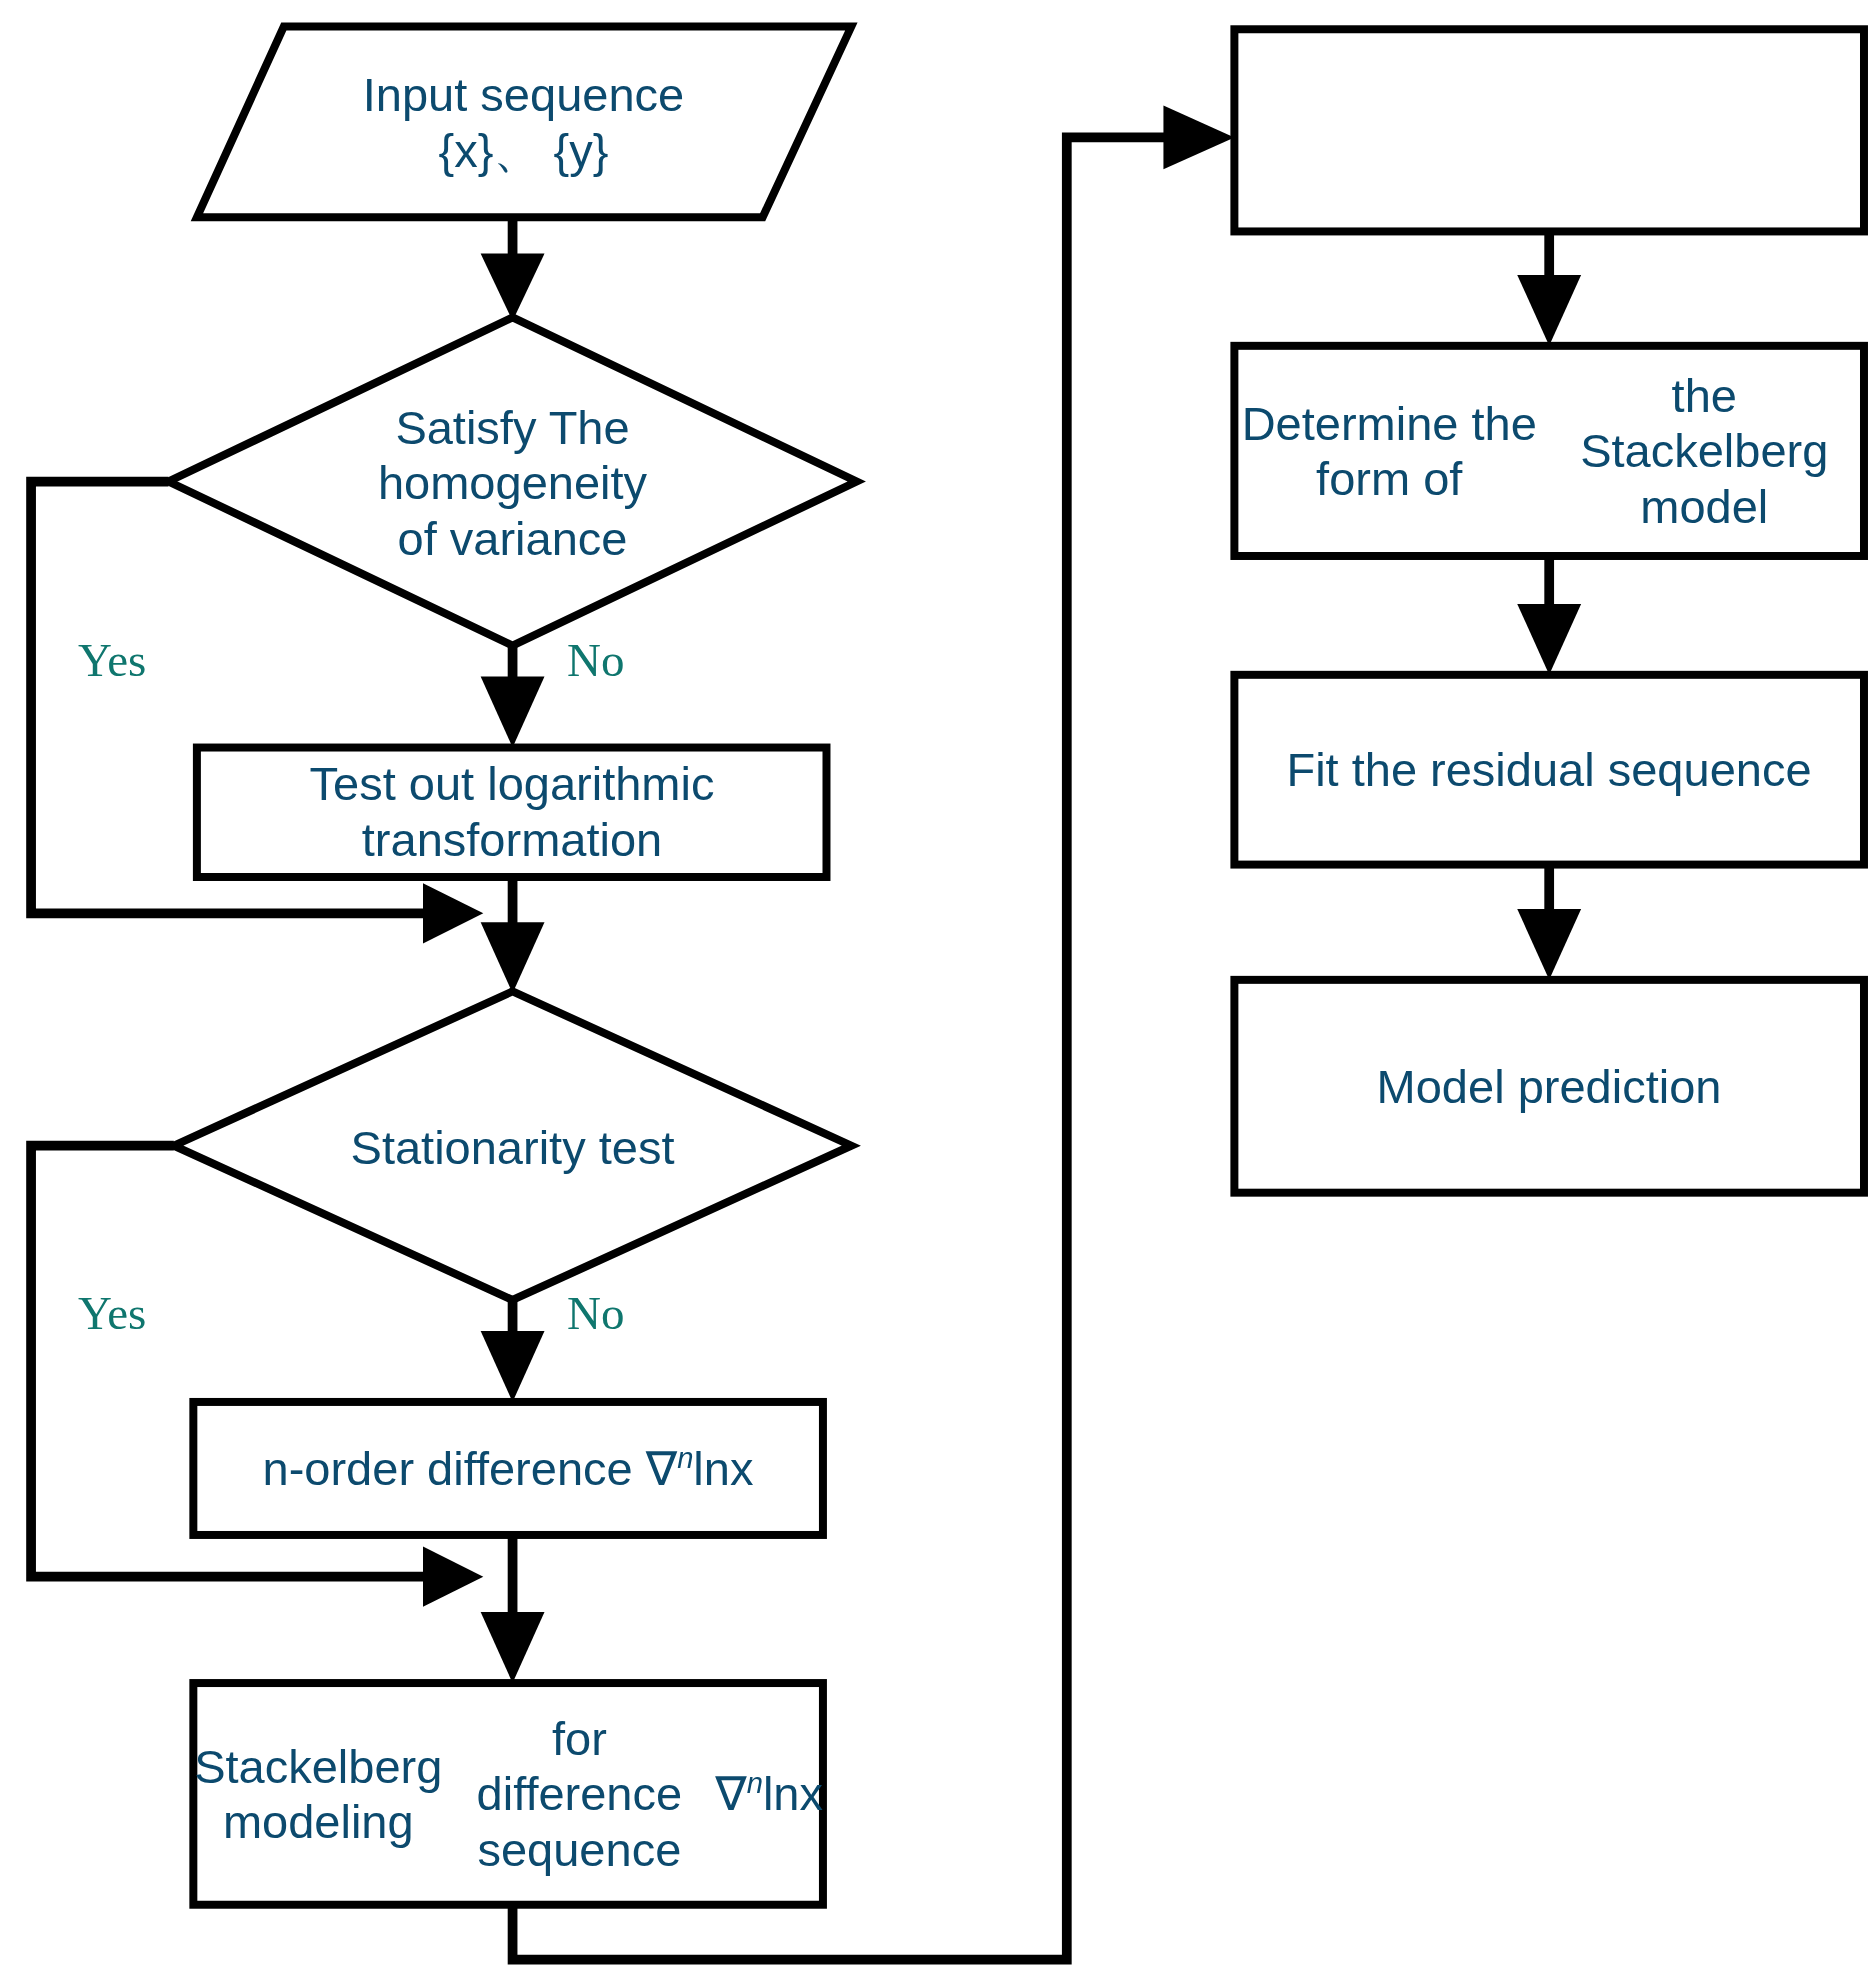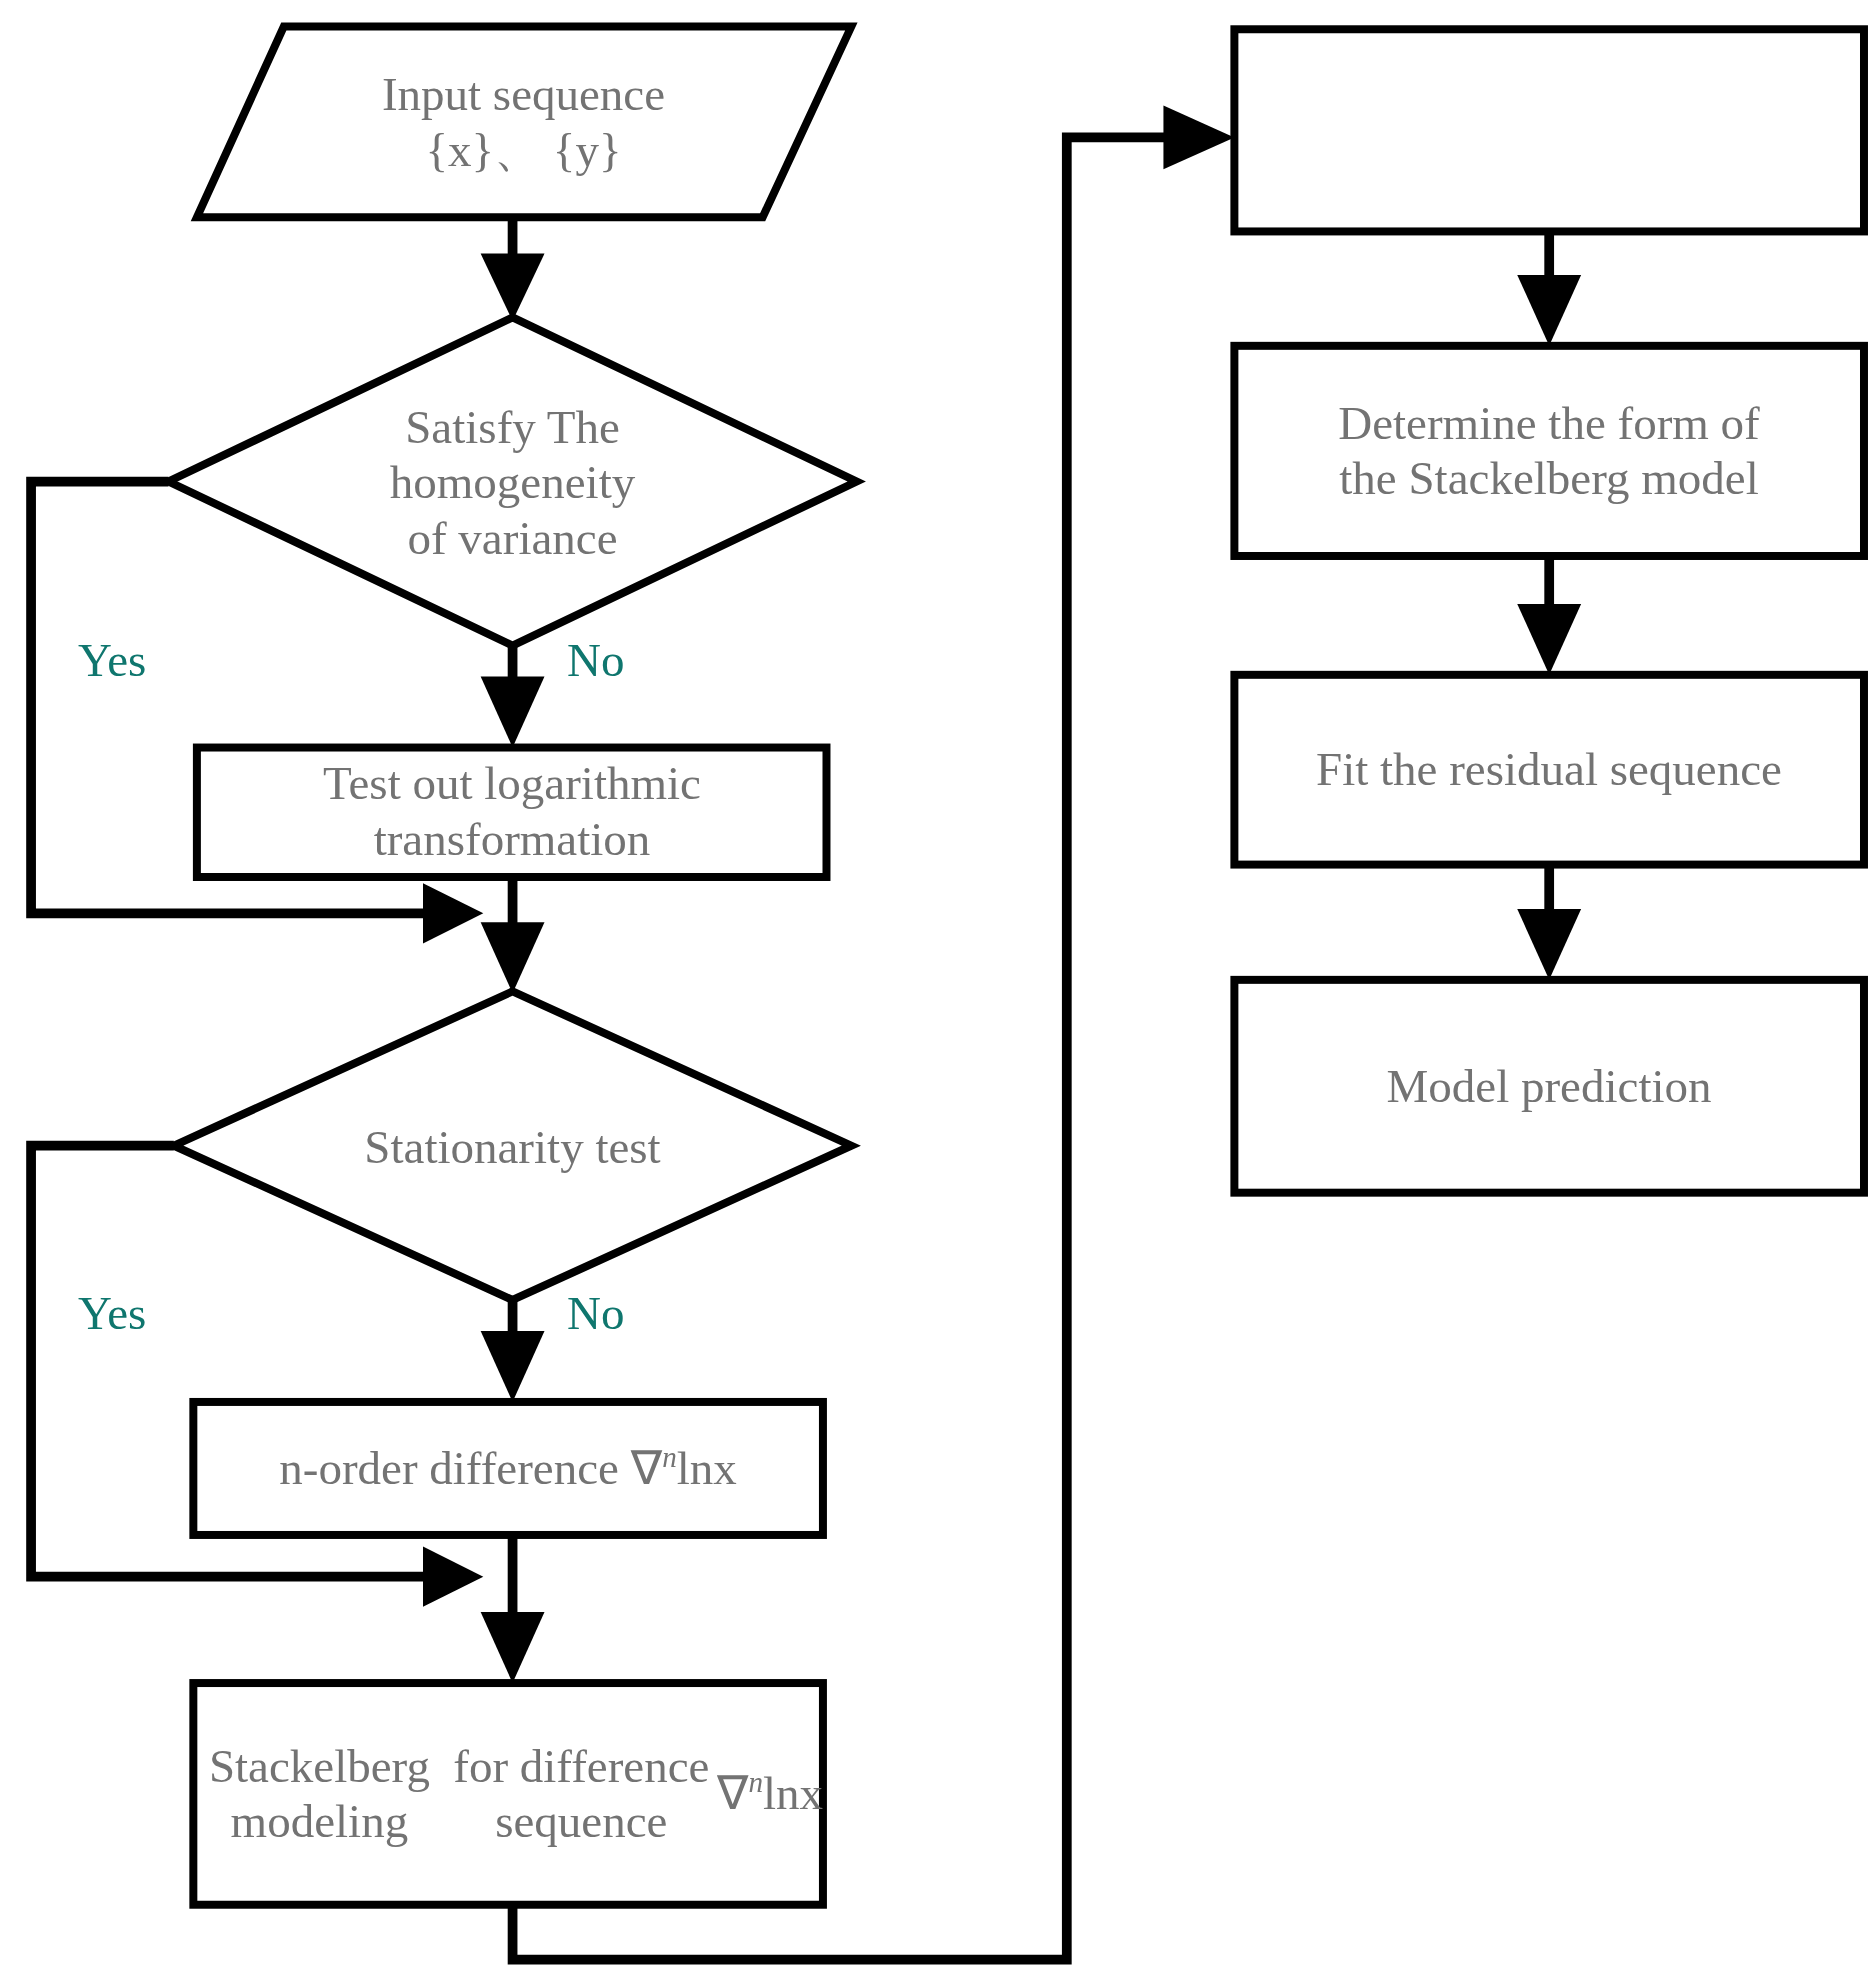--- a/index.html
+++ b/index.html
@@ -43,22 +43,22 @@
   .arrowhead {
     fill: #000000;
     stroke: none;
   }
   .node-text {
     position: absolute;
     display: flex;
     align-items: center;
     justify-content: center;
     text-align: center;
-    color: #737373;
-    font-family: Liberation Serif, serif;
+    color: #0c4a6e;
+    font-family: Liberation Sans, sans-serif;
     line-height: 1.18;
     pointer-events: none;
     white-space: pre-line;
   }
   .fz-main { font-size: 47px; }
   .edge-label {
     position: absolute;
     color: #0f766e;
     font-family: "Liberation Serif", "DejaVu Serif", serif;
     font-size: 47px;
@@ -165,21 +165,21 @@
     <span><span>n-order difference ∇</span><sup class="ord">n</sup><span>lnx</span></span>
   </div>
 
   <div class="node-text fz-main" style="left:193px; top:1683px; width:630px; height:222px; flex-direction:row;">
     <span>Stackelberg modeling</span>
     <span>for difference sequence</span>
     <span><span>∇</span><sup class="ord">n</sup><span>lnx</span></span>
   </div>
 
 
-  <div class="node-text fz-main" style="left:1234px; top:346px; width:630px; height:210px; flex-direction:column;">
+  <div class="node-text fz-main" style="left:1234px; top:346px; width:630px; height:210px; flex-direction:row;">
     <span>Determine the form of</span>
     <span>the Stackelberg model</span>
   </div>
 
   <div class="node-text fz-main" style="left:1234px; top:675px; width:630px; height:190px;">
     <span>Fit the residual sequence</span>
   </div>
 
   <div class="node-text fz-main" style="left:1234px; top:980px; width:630px; height:213px;">
     <span>Model prediction</span>

